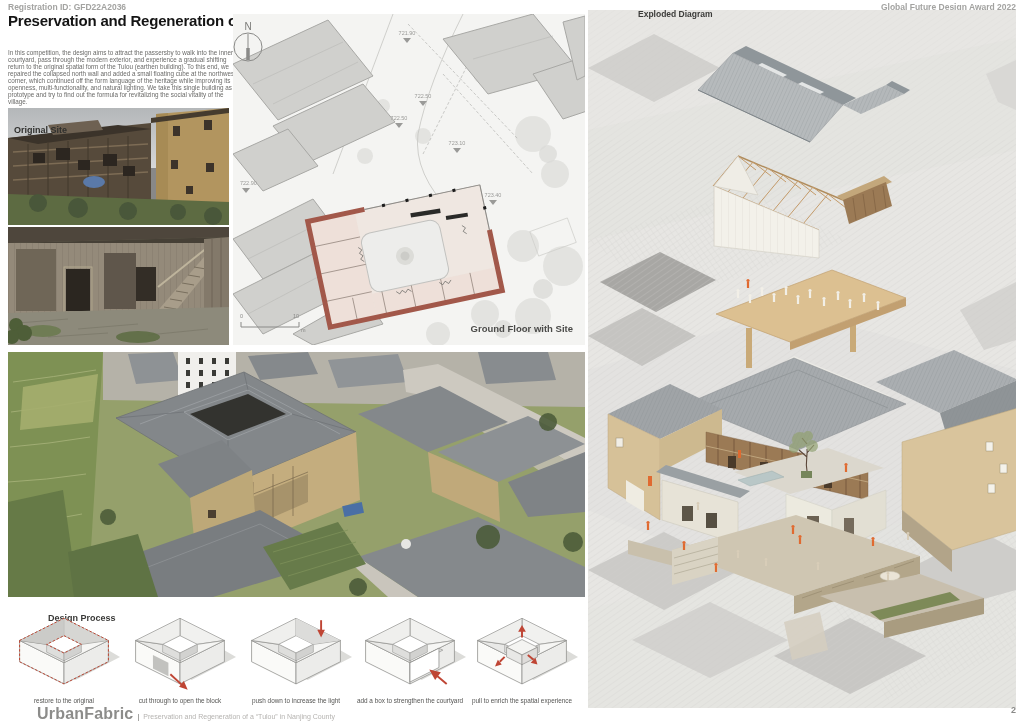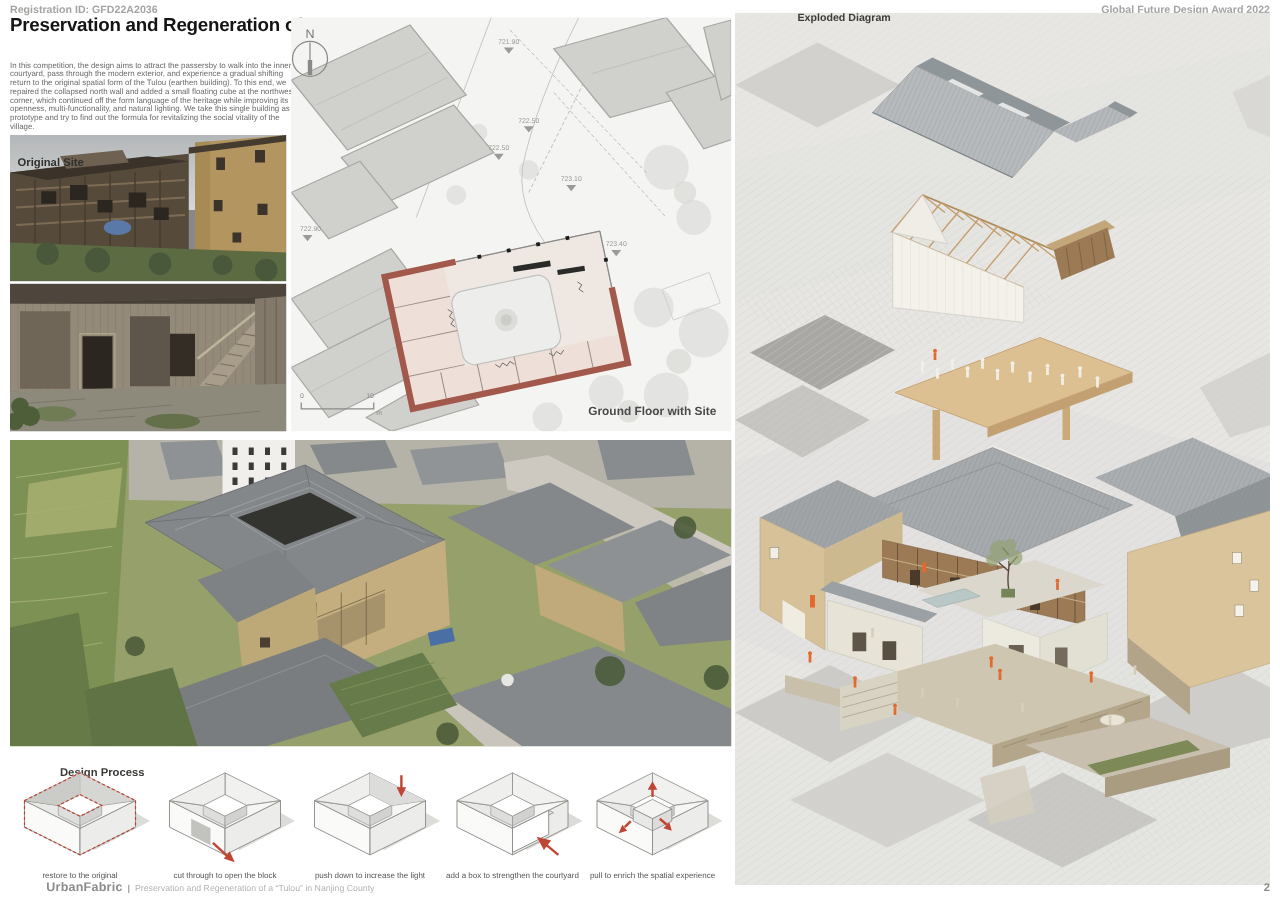--- a/index.html
+++ b/index.html
@@ -15,21 +15,21 @@
   .sec-label{font-size:9px;font-weight:bold;color:#3a3a38;}
   .photo{left:8px;width:221px;overflow:hidden;background:#888;}
   .photo svg{display:block;}
   .orig-site-label{left:14px;top:125px;font-size:9px;font-weight:bold;color:#30302e;}
   .plan-wrap{left:233px;top:14px;width:352px;height:331px;background:#f4f4f2;overflow:hidden;}
   .aerial-wrap{left:8px;top:352px;width:577px;height:245px;overflow:hidden;background:#95a06b;}
   .dp-label{left:8px;top:613px;margin-left:40px;}
   .dp-item{top:612px;width:112px;height:84px;}
   .dp-cap{top:697px;width:140px;font-size:6.4px;color:#555553;text-align:center;white-space:nowrap;}
   .footer{left:37px;top:705px;font-size:7px;color:#b5b3b0;}
-  .footer .brand{font-size:10px;font-weight:bold;color:#8c8c8a;letter-spacing:0.2px;}
+  .footer .brand{font-size:16px;font-weight:bold;color:#8c8c8a;letter-spacing:0.2px;}
   .footer .sep{color:#9a9a98;font-weight:bold;margin:0 2px;}
   .pagenum{left:1004px;top:705px;width:12px;text-align:right;font-size:9px;font-weight:bold;color:#8a8a88;}
   .exp-panel{left:588px;top:10px;width:428px;height:698px;overflow:hidden;}
   .exp-label{left:624px;top:9px;font-size:8.5px;font-weight:bold;color:#3c3c3a;margin-left:14px;}
 </style>
 </head>
 <body>
 
 <svg width="0" height="0" style="position:absolute" aria-hidden="true">
   <defs>

